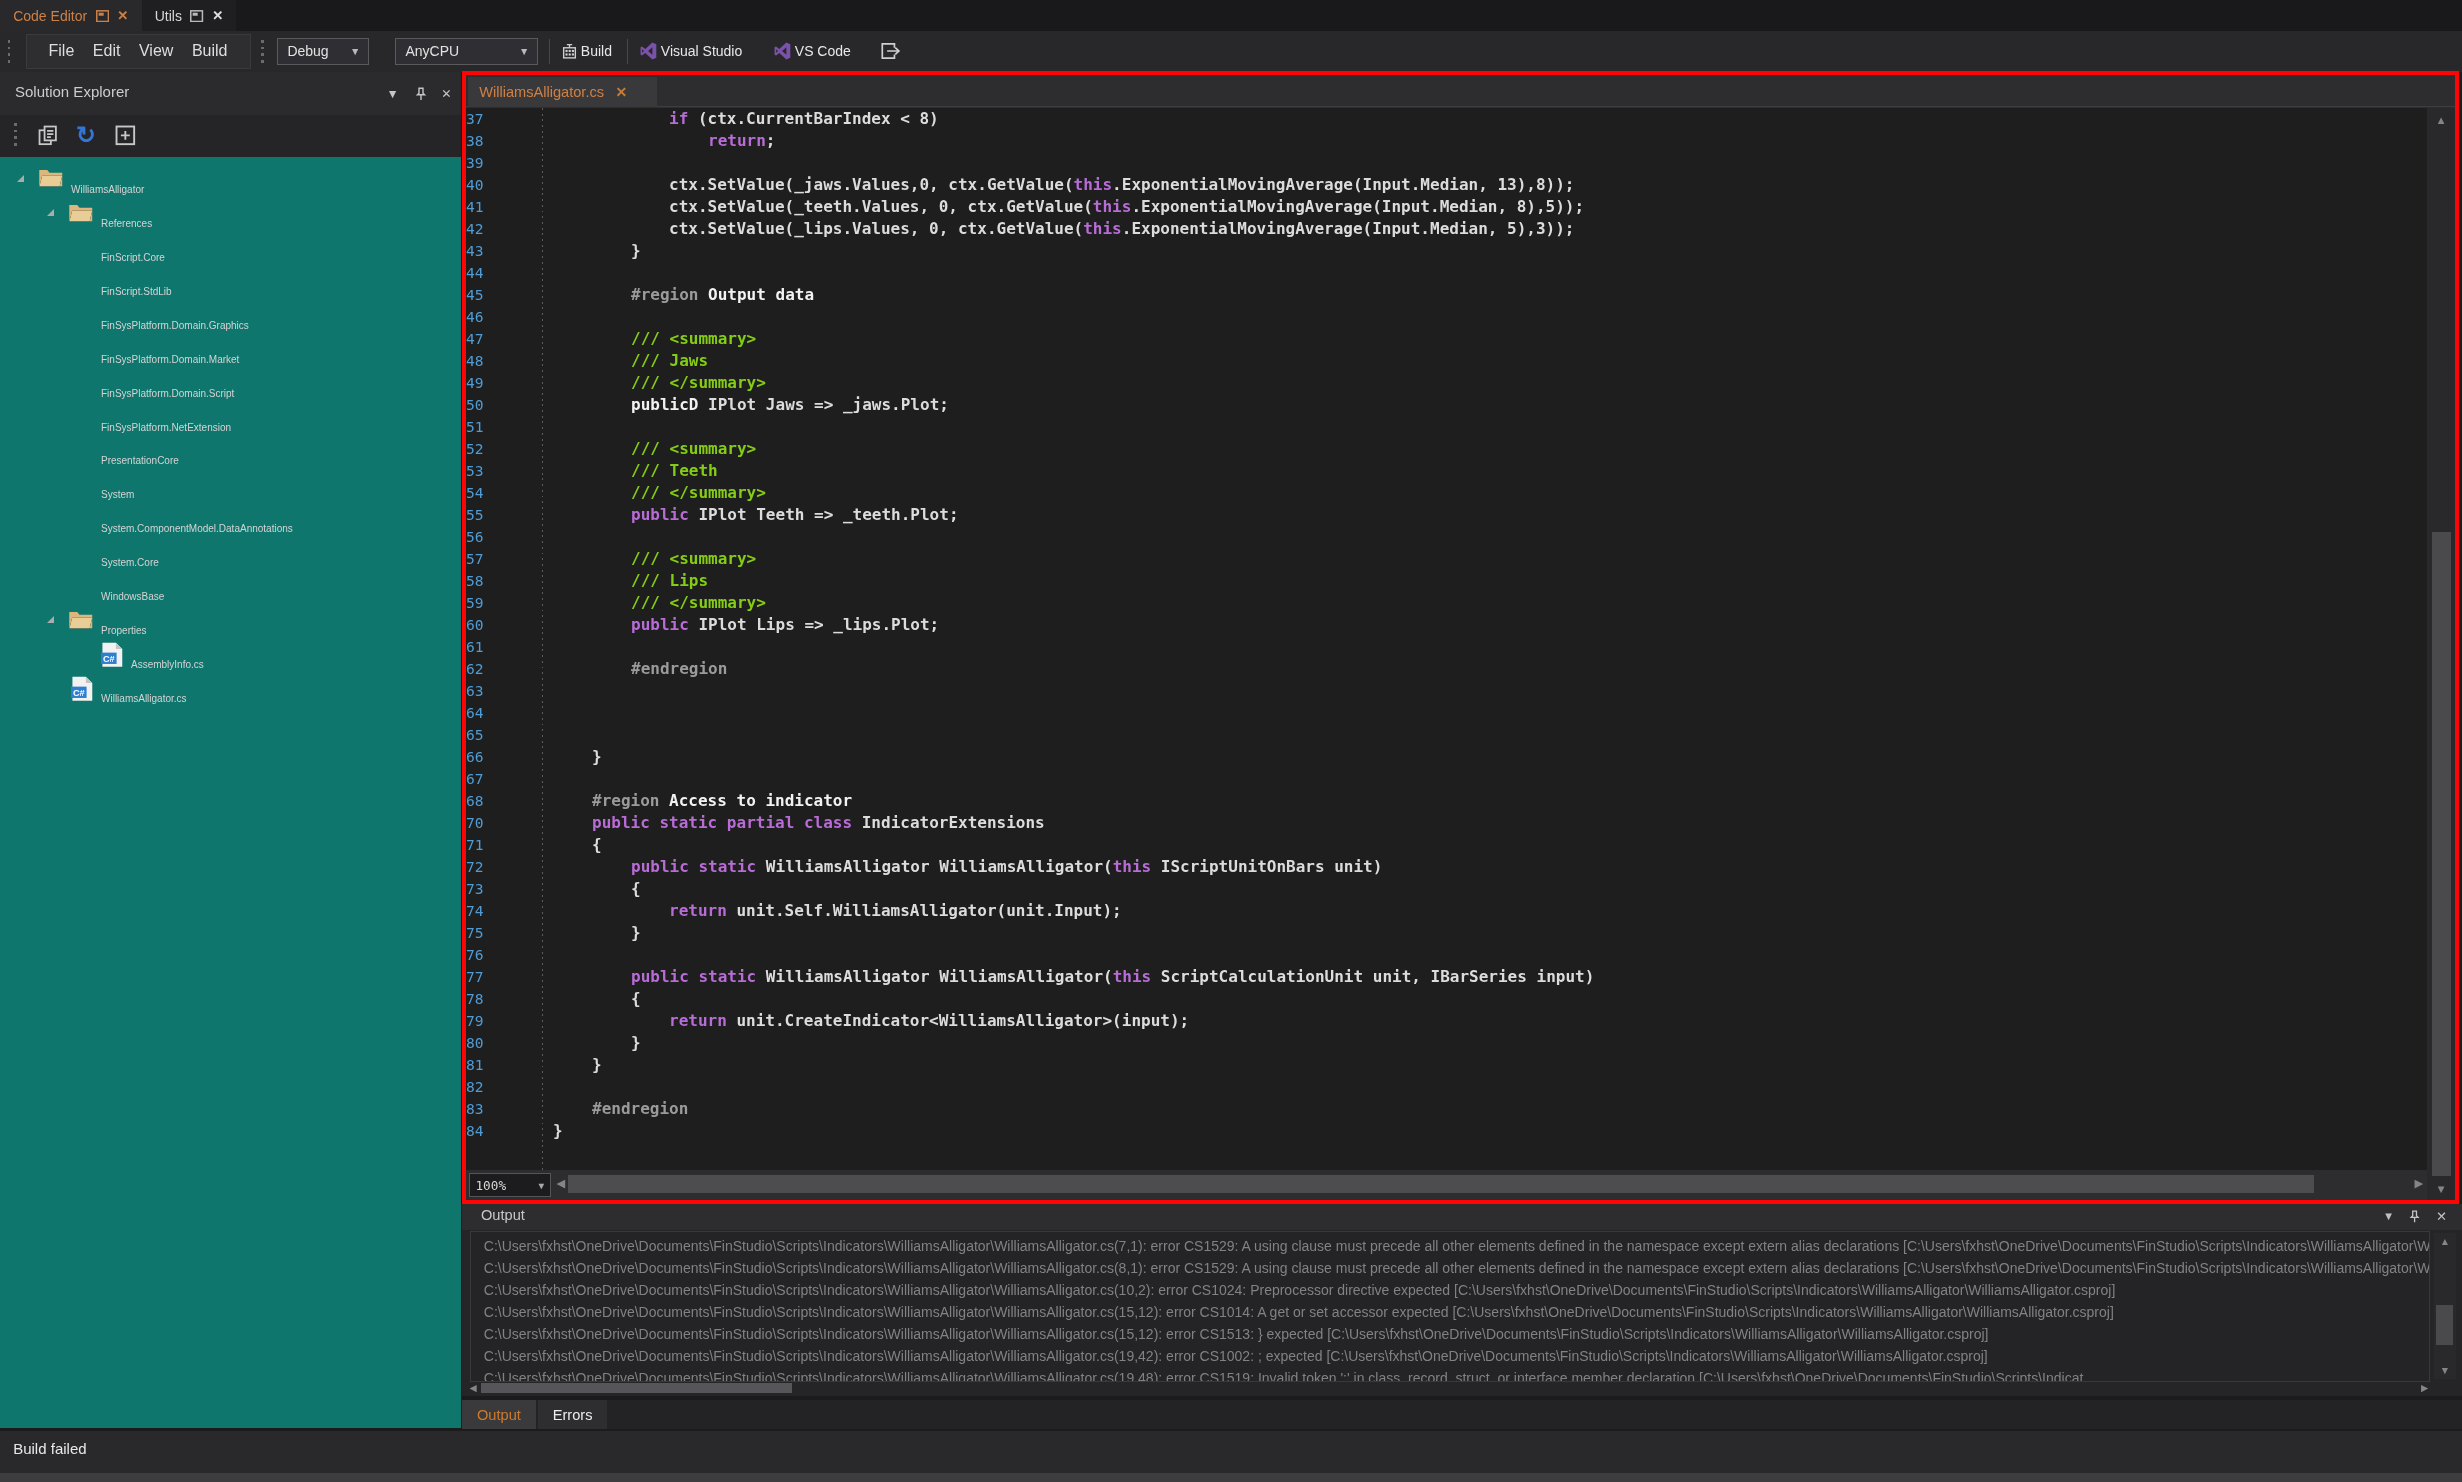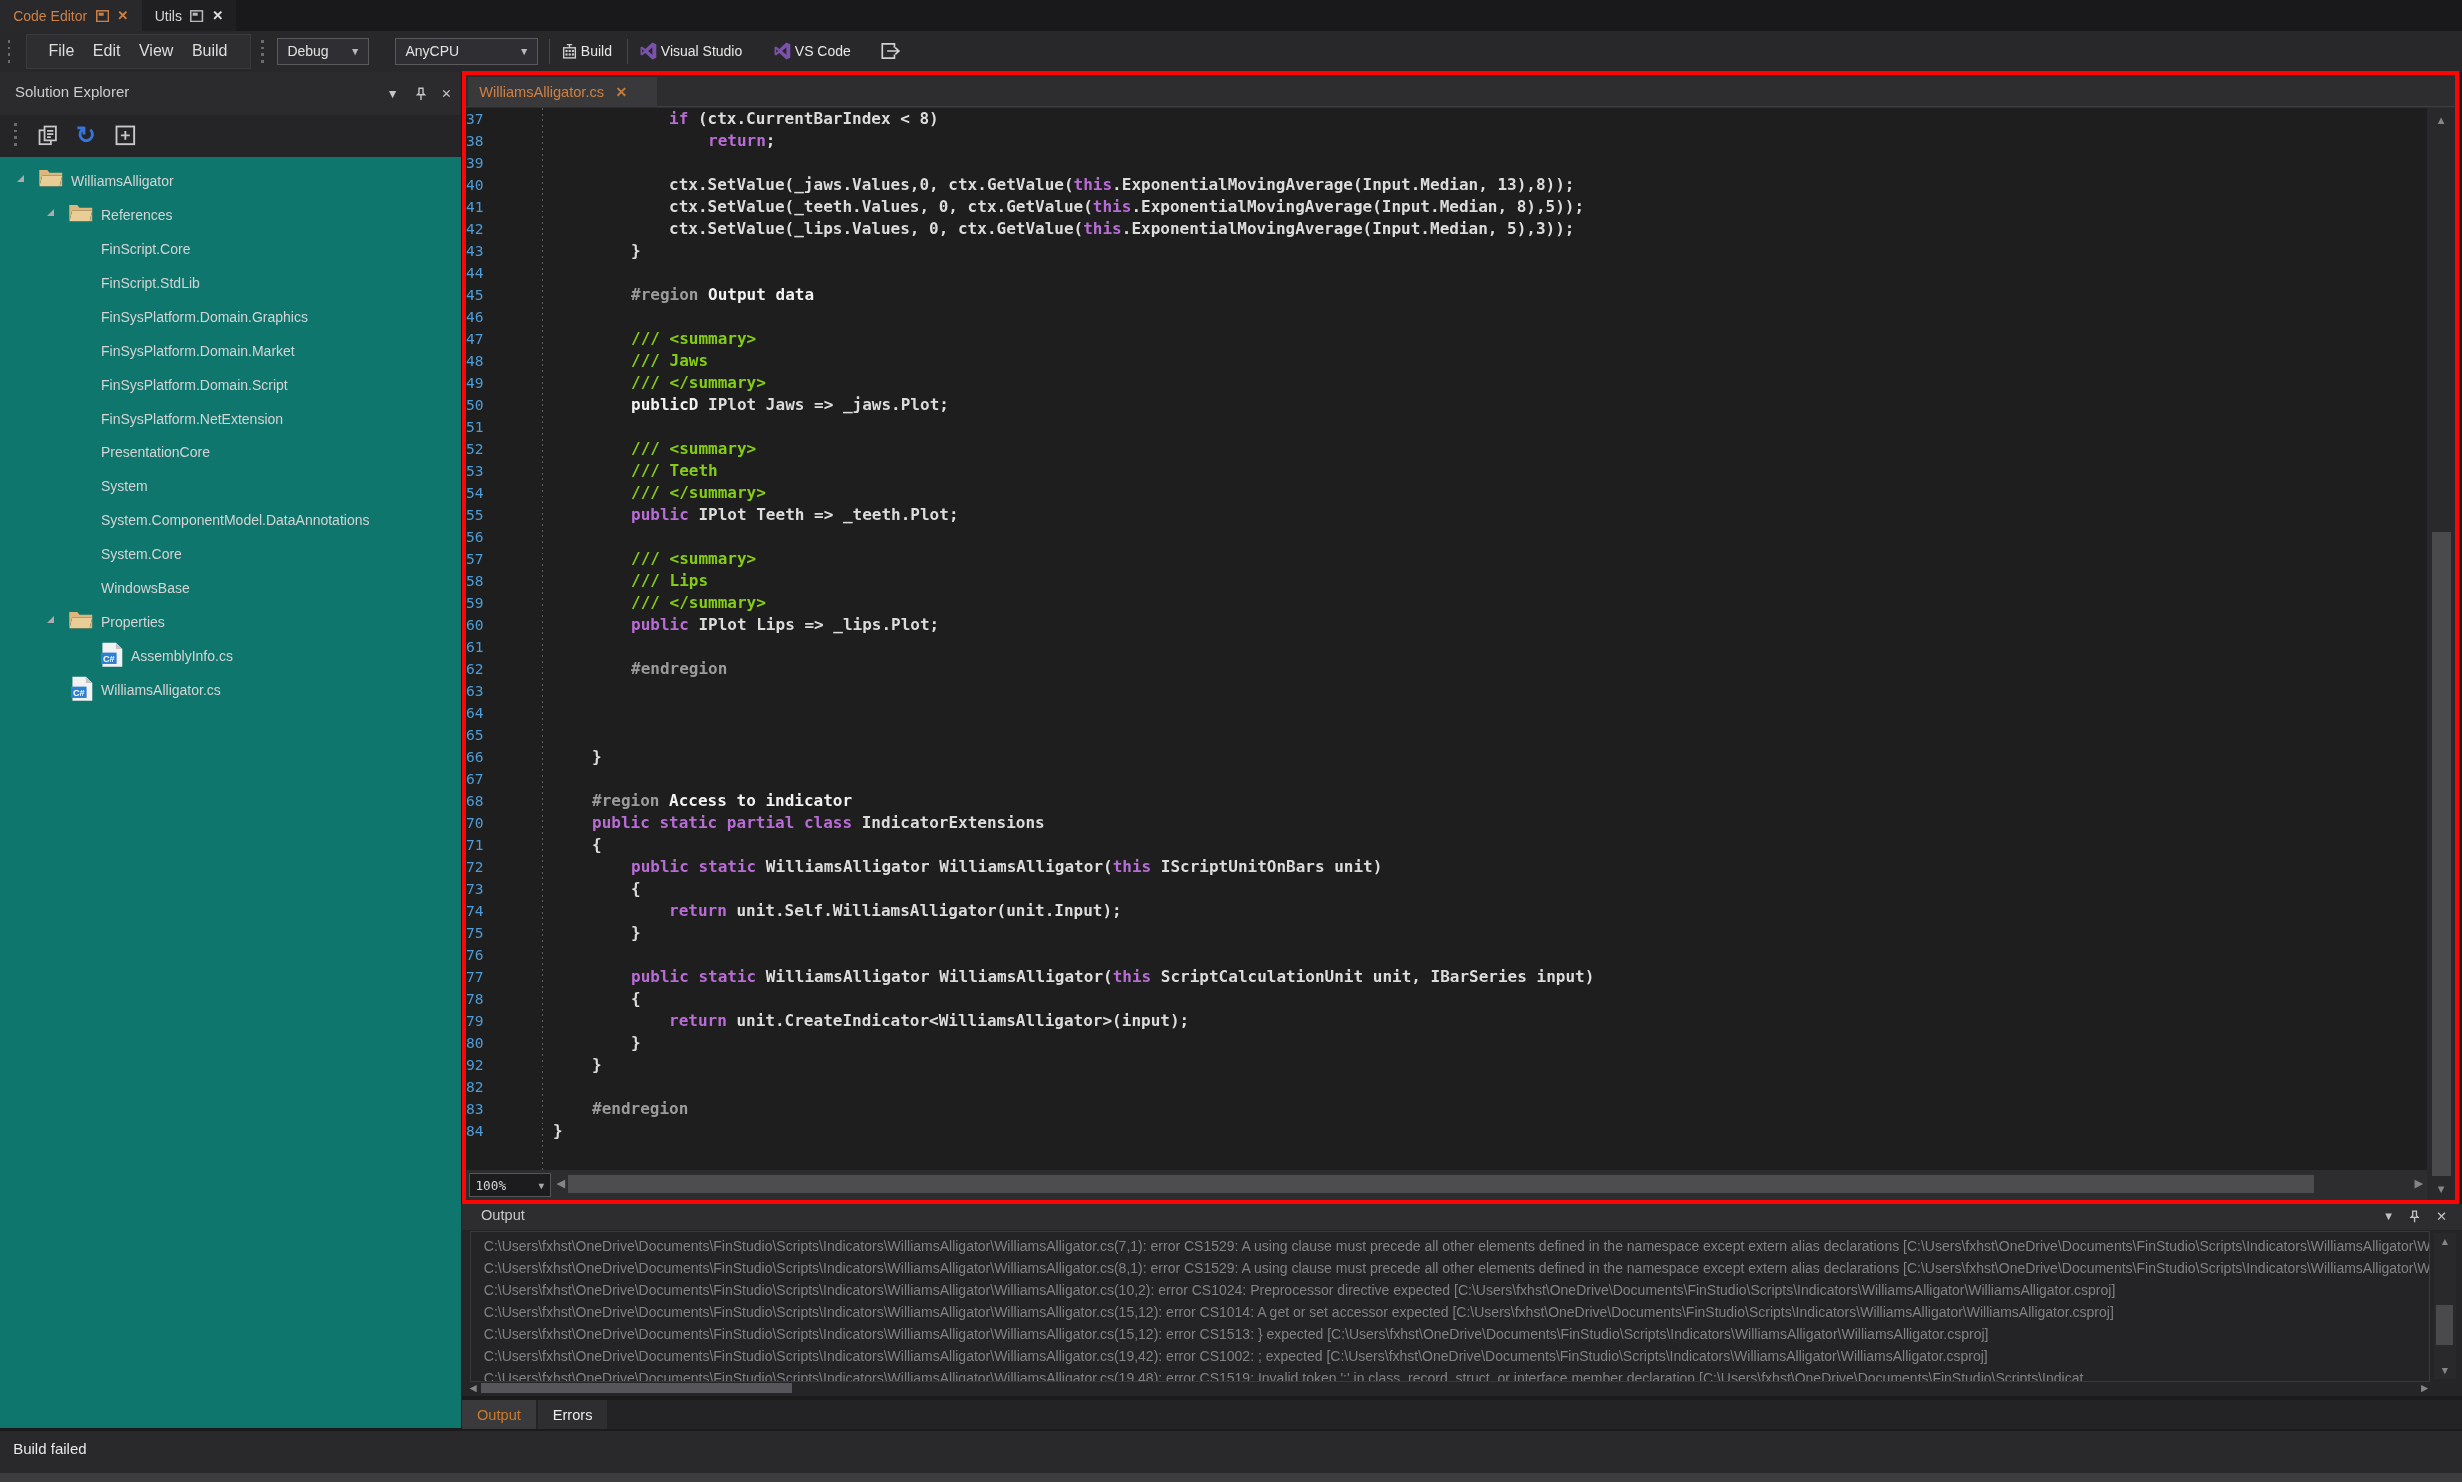--- a/index.html
+++ b/index.html
@@ -38,21 +38,21 @@
   .sidebar { position:absolute; left:0; top:72px; width:461px; height:1356px; background:#0f766e; }
   .sb-header { position:absolute; left:0; top:0; width:100%; height:43px; background:#2b2b2e; }
   .sb-title { position:absolute; left:15px; top:11.3px; font-size:15px; color:#cccccc; }
   .sb-hicon { position:absolute; top:12.3px; width:21px; height:19px; color:#c5c5c5; font-size:12.3px;
     display:flex; align-items:center; justify-content:center; }
   .sb-toolbar { position:absolute; left:0; top:43px; width:100%; height:42px; background:#252527; }
   .sb-tbicon { position:absolute; top:6.6px; width:28px; height:28px; display:flex; align-items:center; justify-content:center; }
   .refresh-glyph { font-size:23.6px; font-weight:bold; color:#3575d8; line-height:1; }
   .tree { position:absolute; left:0; top:85px; right:0; bottom:0; overflow:hidden; }
   .trow { position:absolute; left:0; width:100%; height:34px; }
-  .trow .tlabel { position:absolute; top:10px; font-size:14px; color:#d4d4d4; white-space:nowrap; }
+  .trow .tlabel { position:absolute; top:21px; font-size:10px; color:#d4d4d4; white-space:nowrap; }
   .exp { position:absolute; top:12.3px; width:0; height:0; border-left:7.6px solid transparent; border-bottom:7.6px solid #ababab; }
   .tree-ico { position:absolute; top:5.7px; }
 
   
   .ed-frame { position:absolute; left:462px; top:71px; width:1997px; height:1133px;
     border:4.7px solid #fe0505; background:#2d2d30; }
   .ed-tabstrip { position:absolute; left:0; top:0; width:100%; height:32px; background:#2d2d30; border-bottom:0.9px solid #3e3e42; }
   .ed-tab { position:absolute; left:1.9px; top:1.9px; height:30px; width:189px; background:#39393c;
     display:flex; align-items:center; gap:11.3px; padding:0 11.3px; }
   .ed-tab .lbl { font-size:14.6px; color:#cf8144; white-space:nowrap; }
@@ -353,21 +353,21 @@
           <div class="crow"><span class="ln">71</span><span class="ct" style="padding-left: 67px;"><span class="tok-d">{</span></span></div>
           <div class="crow"><span class="ln">72</span><span class="ct" style="padding-left: 106px;"><span class="tok-k">public static</span><span class="tok-d"> WilliamsAlligator WilliamsAlligator(</span><span class="tok-k">this</span><span class="tok-d"> IScriptUnitOnBars unit)</span></span></div>
           <div class="crow"><span class="ln">73</span><span class="ct" style="padding-left: 106px;"><span class="tok-d">{</span></span></div>
           <div class="crow"><span class="ln">74</span><span class="ct" style="padding-left: 144px;"><span class="tok-k">return</span><span class="tok-d"> unit.Self.WilliamsAlligator(unit.Input);</span></span></div>
           <div class="crow"><span class="ln">75</span><span class="ct" style="padding-left: 106px;"><span class="tok-d">}</span></span></div>
           <div class="crow"><span class="ln">76</span><span class="ct" style="padding-left: 28px;"></span></div>
           <div class="crow"><span class="ln">77</span><span class="ct" style="padding-left: 106px;"><span class="tok-k">public static</span><span class="tok-d"> WilliamsAlligator WilliamsAlligator(</span><span class="tok-k">this</span><span class="tok-d"> ScriptCalculationUnit unit, IBarSeries input)</span></span></div>
           <div class="crow"><span class="ln">78</span><span class="ct" style="padding-left: 106px;"><span class="tok-d">{</span></span></div>
           <div class="crow"><span class="ln">79</span><span class="ct" style="padding-left: 144px;"><span class="tok-k">return</span><span class="tok-d"> unit.CreateIndicator&lt;WilliamsAlligator&gt;(input);</span></span></div>
           <div class="crow"><span class="ln">80</span><span class="ct" style="padding-left: 106px;"><span class="tok-d">}</span></span></div>
-          <div class="crow"><span class="ln">92</span><span class="ct" style="padding-left: 67px;"><span class="tok-d">}</span></span></div>
+          <div class="crow"><span class="ln">81</span><span class="ct" style="padding-left: 67px;"><span class="tok-d">}</span></span></div>
           <div class="crow"><span class="ln">82</span><span class="ct" style="padding-left: 28px;"></span></div>
           <div class="crow"><span class="ln">83</span><span class="ct" style="padding-left: 67px;"><span class="tok-p">#endregion</span></span></div>
           <div class="crow"><span class="ln">84</span><span class="ct" style="padding-left: 28px;"><span class="tok-d">}</span></span></div>
         </div>
       <div class="gutter-sep"></div>
     </div>
     <div class="ed-bottombar">
       <div class="zoom-box">
         <span>100%</span>
         <span class="caret">▼</span>

